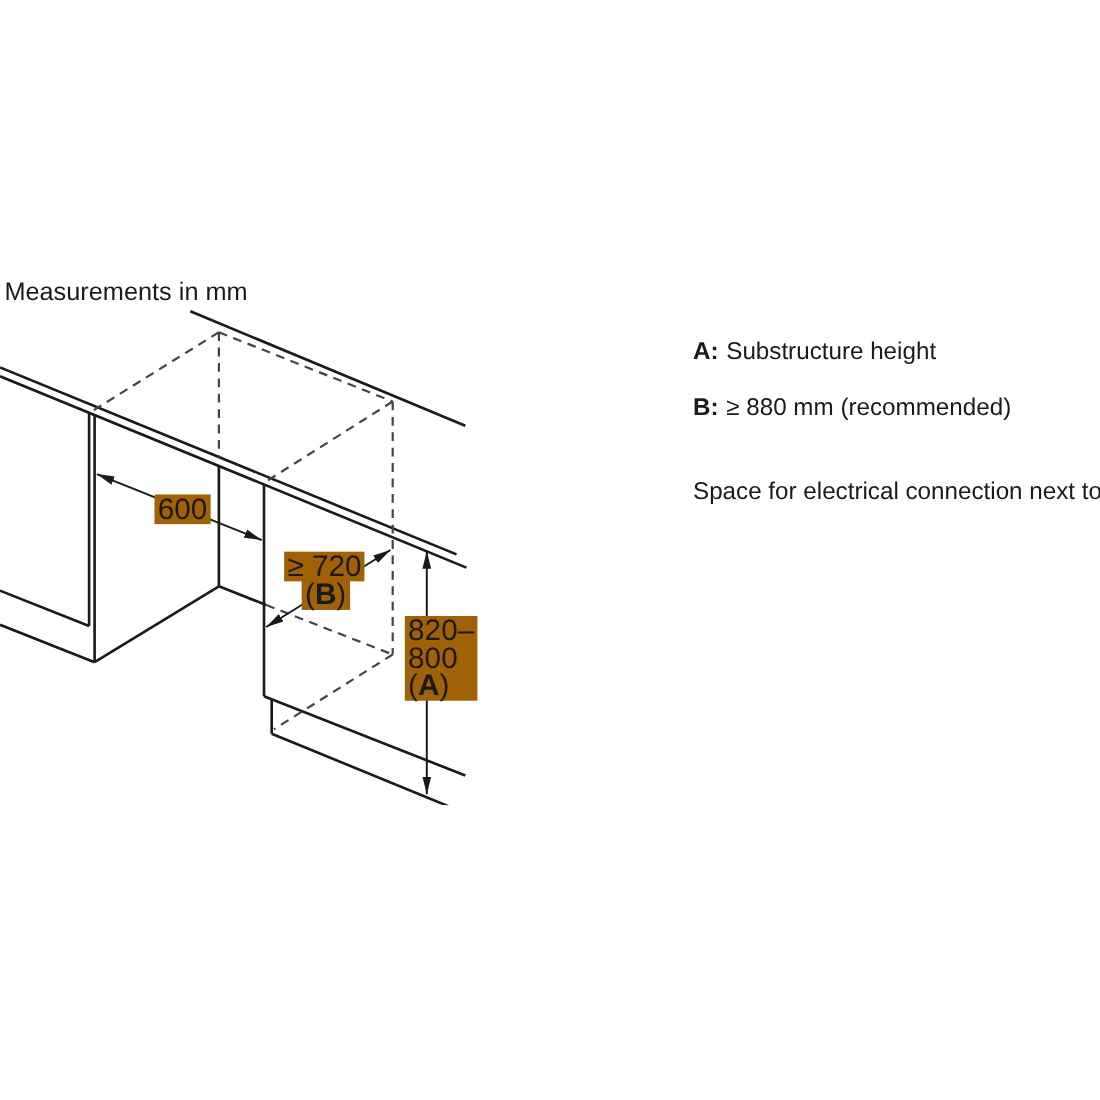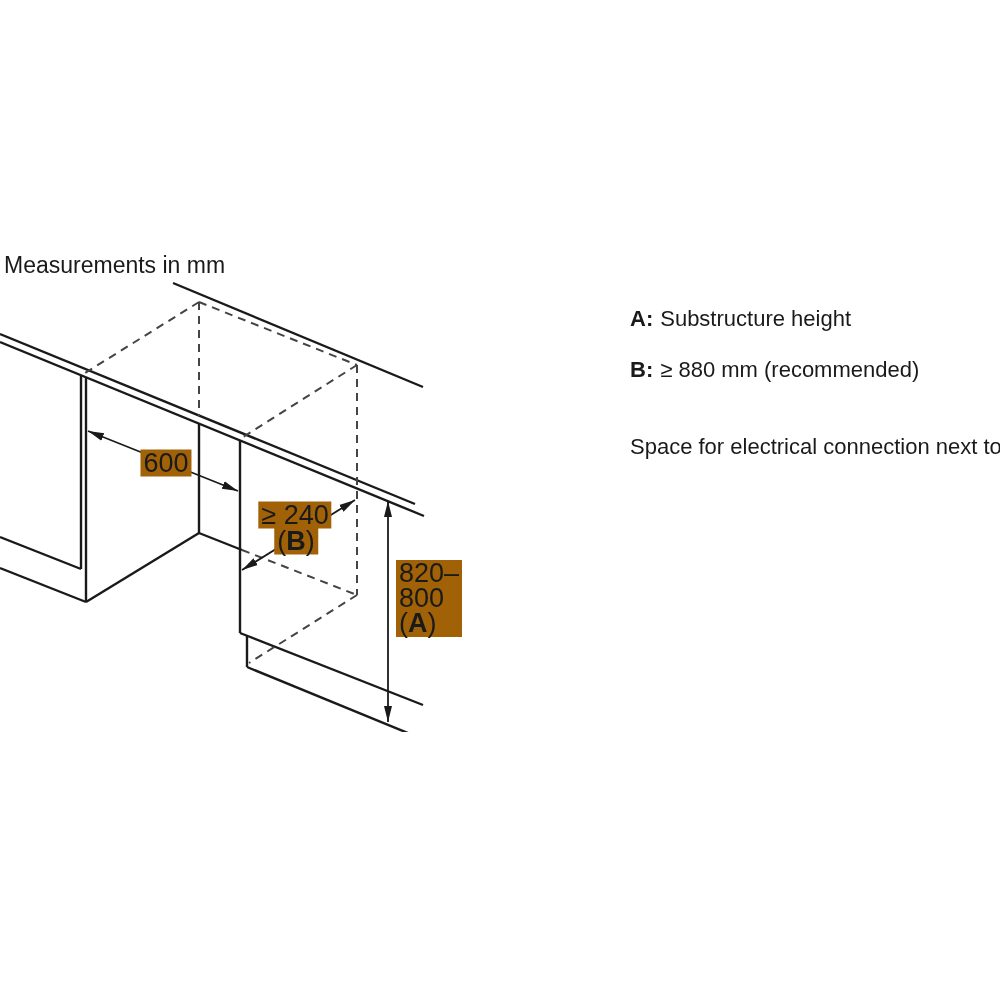--- a/index.html
+++ b/index.html
@@ -67,24 +67,24 @@
       <line x1="88" y1="431" x2="238" y2="491" marker-start="url(#arrow)" marker-end="url(#arrow)"></line>
       <line x1="242" y1="570" x2="355" y2="500" marker-start="url(#arrow)" marker-end="url(#arrow)"></line>
       <line x1="388" y1="501" x2="388" y2="722" marker-start="url(#arrow)" marker-end="url(#arrow)"></line>
     </g>
   </svg>
 
   <div class="title">Measurements in mm</div>
 
   <div class="dim-label dim-center" style="left:166px;top:463px;">600</div>
 
-  <div class="dim-label dim-center" style="left:295px;top:515px;">≥ 240</div>
+  <div class="dim-label dim-center" style="left:295px;top:515px;">≥ 720</div>
   <div class="dim-label dim-center" style="left:296px;top:541px;"><span>(</span><b>B</b><span>)</span></div>
 
-  <div class="dim-label" style="left:368px;top:560px;margin-left:28px;">
+  <div class="dim-label" style="left:368px;top:560px;">
     <div>820–</div>
     <div>800</div>
     <div><span>(</span><b>A</b><span>)</span></div>
   </div>
 
   <div class="key">
     <div class="key-line"><b>A:</b><span>Substructure height</span></div>
     <div class="key-line"><b>B:</b><span>≥ 880 mm (recommended)</span></div>
     <div class="key-note">
       <div>Space for electrical connection next to</div>

